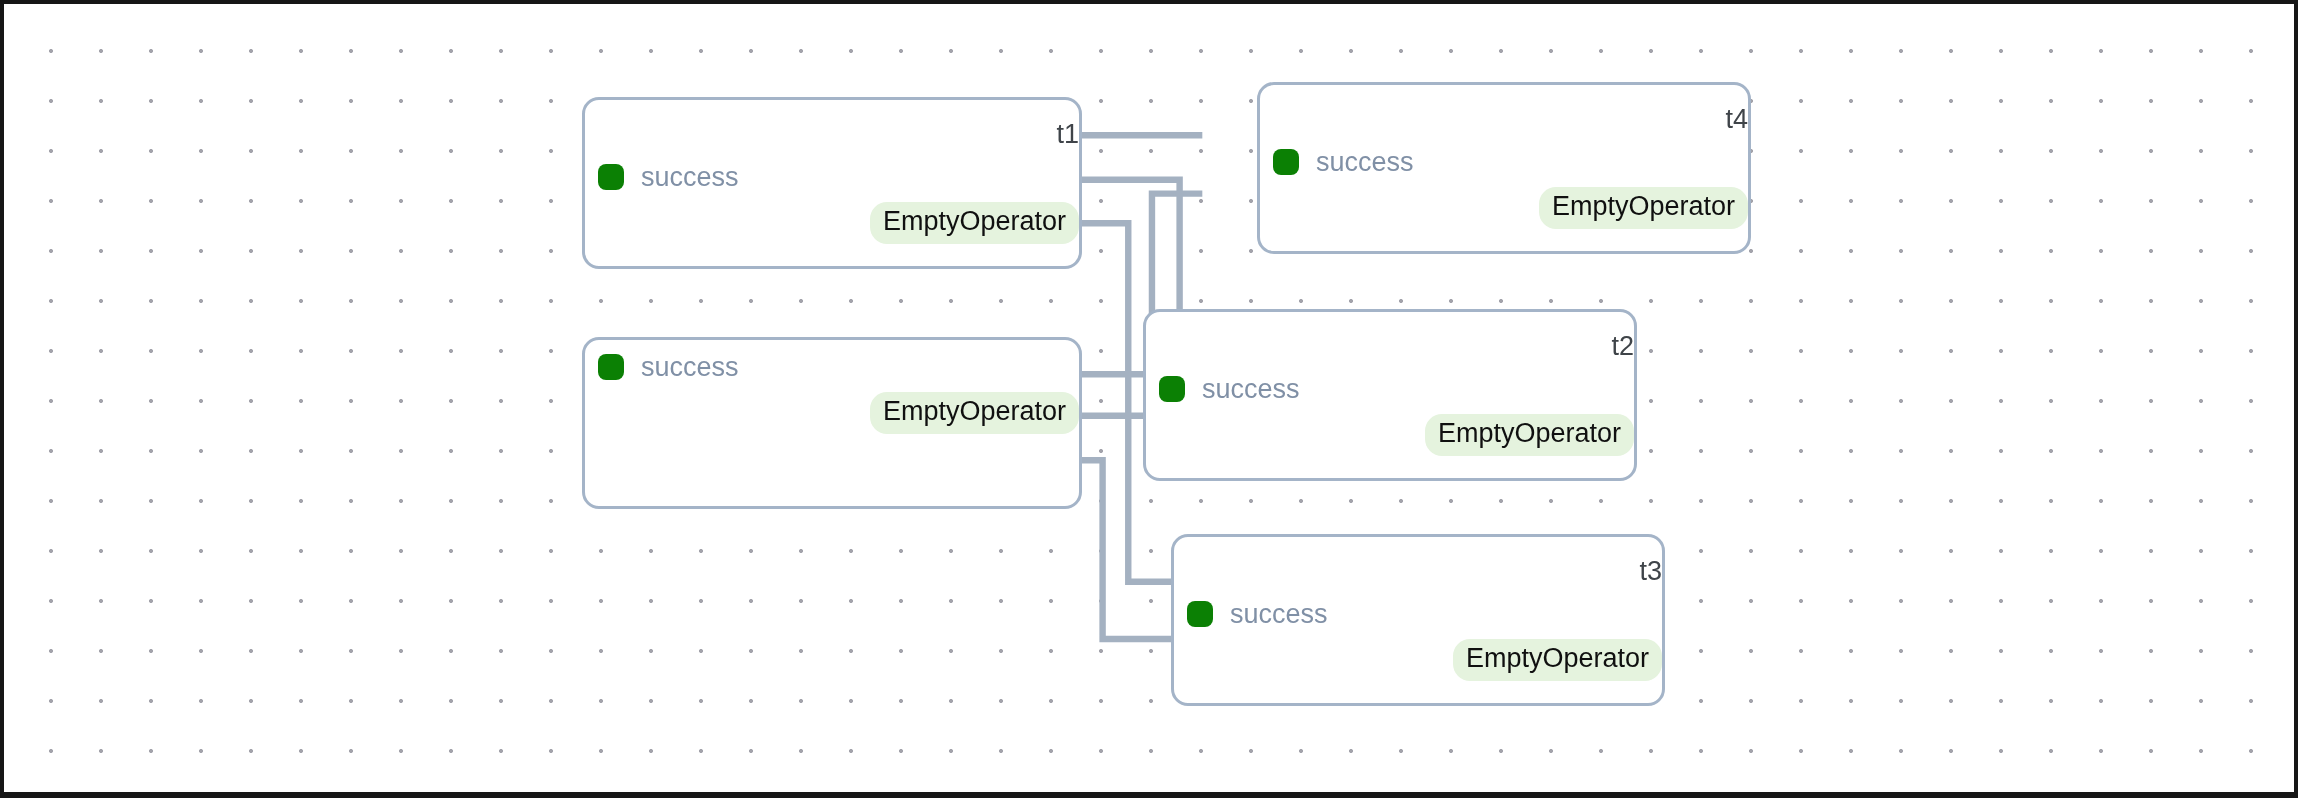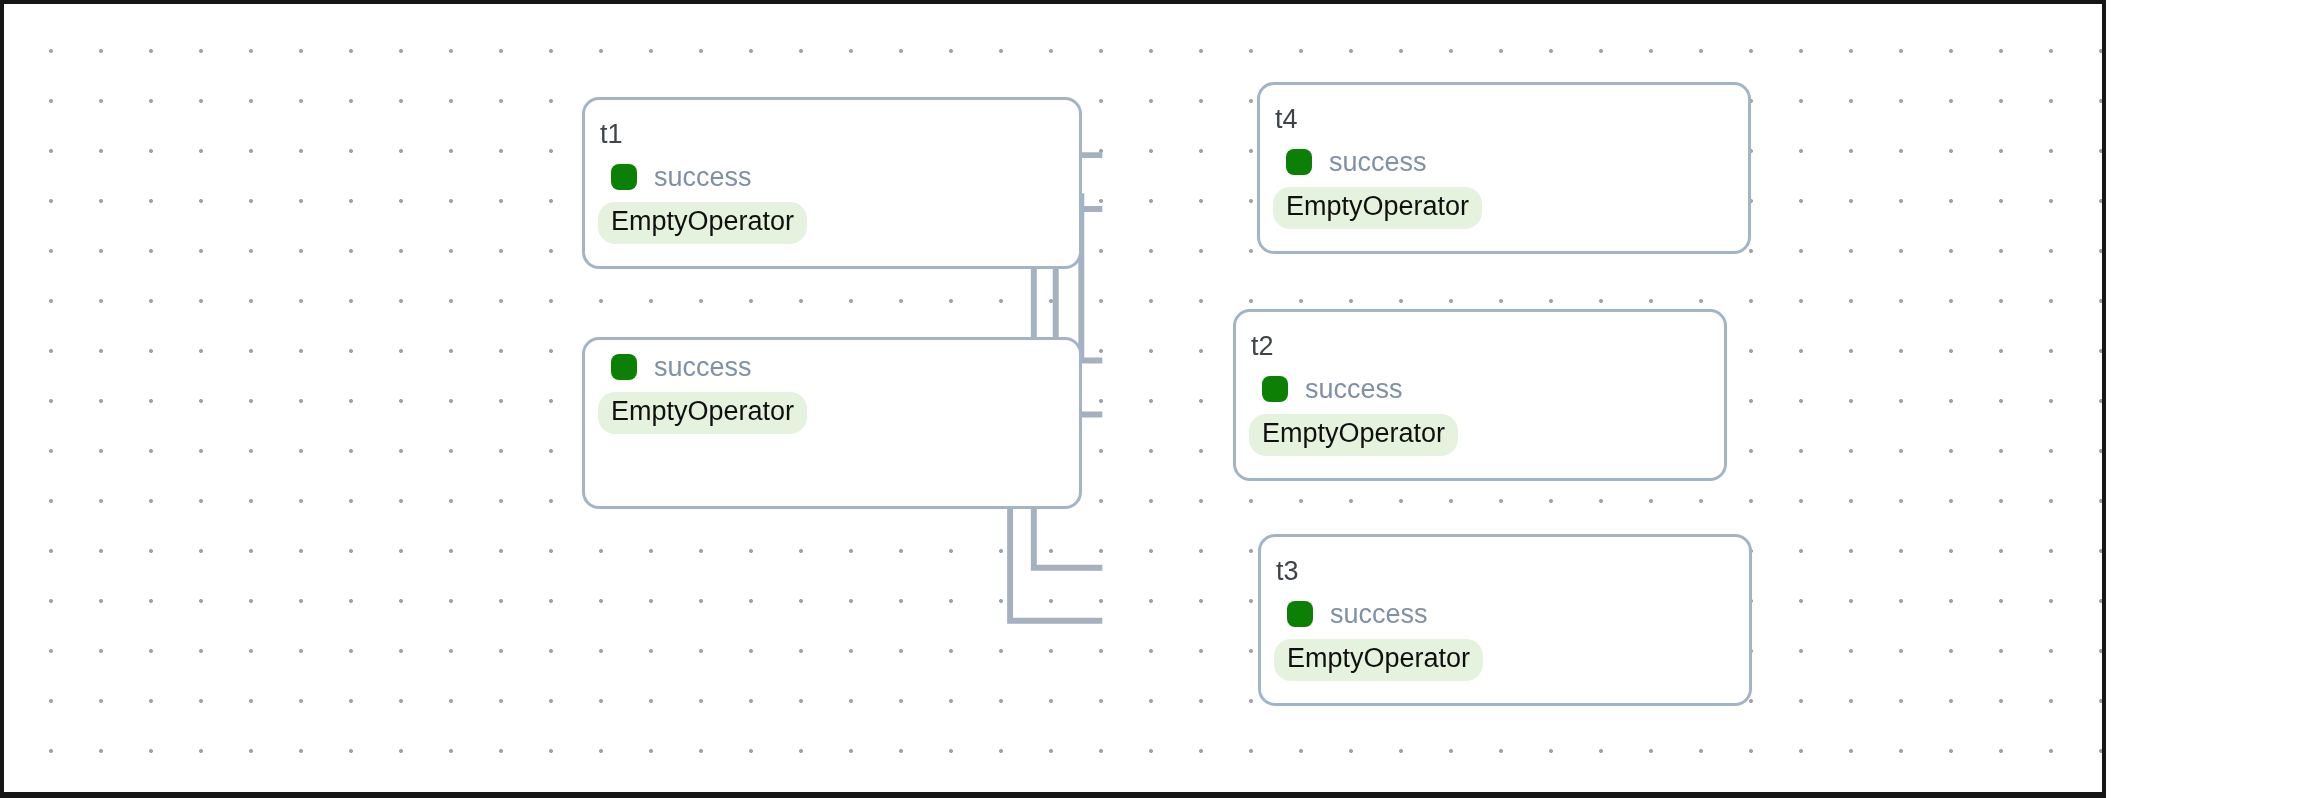--- a/index.html
+++ b/index.html
@@ -37,21 +37,21 @@
 
   .node-title {
     margin: 19px 0 0 15px;
     font-size: 27px;
     line-height: 1.15;
     font-weight: 500;
     color: var(--title-color, #3f4449);
   }
 
   .node-status {
-    margin: 13px 0 0 26px;
+    margin: 13px 0 0 13px;
     display: flex;
     align-items: center;
     gap: 17px;
     height: 28px;
   }
 
   .status-square {
     width: 26px;
     height: 26px;
     border-radius: 8px;
@@ -71,21 +71,21 @@
     border-radius: 17px;
     background: var(--operator-bg, #e5f3de);
     color: var(--operator-text, #101010);
     font-size: 27px;
     line-height: 1.15;
   }
 </style>
 </head>
 <body>
 
-<div class="frame" style="width: 2106px; height: 798px;">
+<div class="frame" style="width: 2298px; height: 798px; text-align: right;">
   <svg class="edge-layer" xmlns="http://www.w3.org/2000/svg" viewBox="0 0 2298 798">
       <polyline points="1078,133 1203,133" fill="none" stroke="#a4b1c1" stroke-width="6.5"></polyline>
       <polyline points="1078,178 1180,178 1180,358 1203,358" fill="none" stroke="#a4b1c1" stroke-width="6.5"></polyline>
       <polyline points="1078,222 1128,222 1128,585 1203,585" fill="none" stroke="#a4b1c1" stroke-width="6.5"></polyline>
       <polyline points="1078,375 1152,375 1152,192 1203,192" fill="none" stroke="#a4b1c1" stroke-width="6.5"></polyline>
       <polyline points="1078,417 1203,417" fill="none" stroke="#a4b1c1" stroke-width="6.5"></polyline>
       <polyline points="1078,462 1102,462 1102,643 1203,643" fill="none" stroke="#a4b1c1" stroke-width="6.5"></polyline>
     </svg>
 <div class="node" style="left: 578px; top: 93px; width: 500px; height: 172px;">
     <div class="node-title">t1</div>
@@ -103,29 +103,29 @@
     <div class="node-operator">EmptyOperator</div>
   </div>
     <div class="node" style="left: 1253px; top: 78px; width: 494px; height: 172px;">
     <div class="node-title">t4</div>
     <div class="node-status">
       <span class="status-square"></span>
       <span class="status-text">success</span>
     </div>
     <div class="node-operator">EmptyOperator</div>
   </div>
-    <div class="node" style="left: 1229px; top: 305px; width: 494px; height: 172px;">
+    <div class="node" style="left: 1139px; top: 305px; width: 494px; height: 172px;">
     <div class="node-title">t2</div>
     <div class="node-status">
       <span class="status-square"></span>
       <span class="status-text">success</span>
     </div>
     <div class="node-operator">EmptyOperator</div>
   </div>
-    <div class="node" style="left: 1254px; top: 530px; width: 494px; height: 172px;">
+    <div class="node" style="left: 1167px; top: 530px; width: 494px; height: 172px;">
     <div class="node-title">t3</div>
     <div class="node-status">
       <span class="status-square"></span>
       <span class="status-text">success</span>
     </div>
     <div class="node-operator">EmptyOperator</div>
   </div>
   </div>
 
 </body></html>

